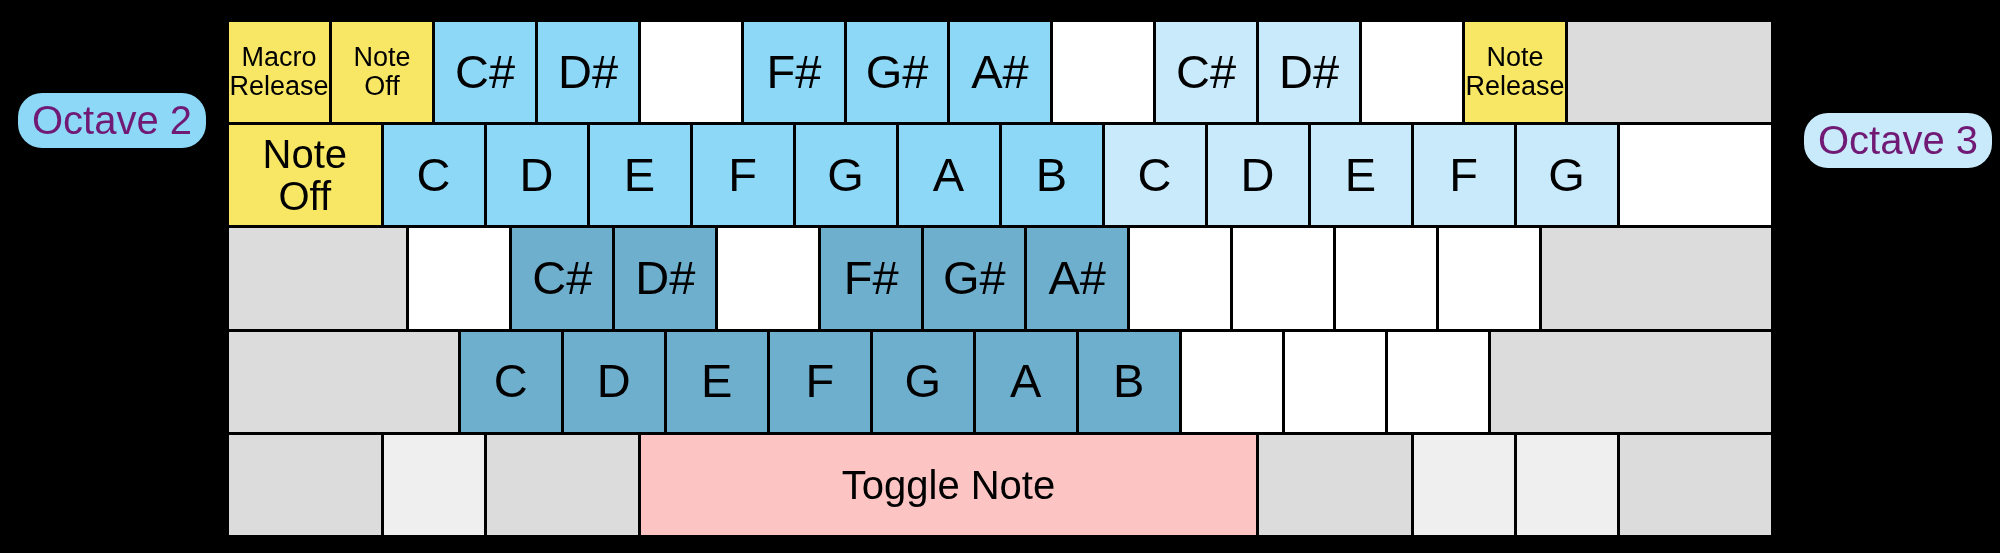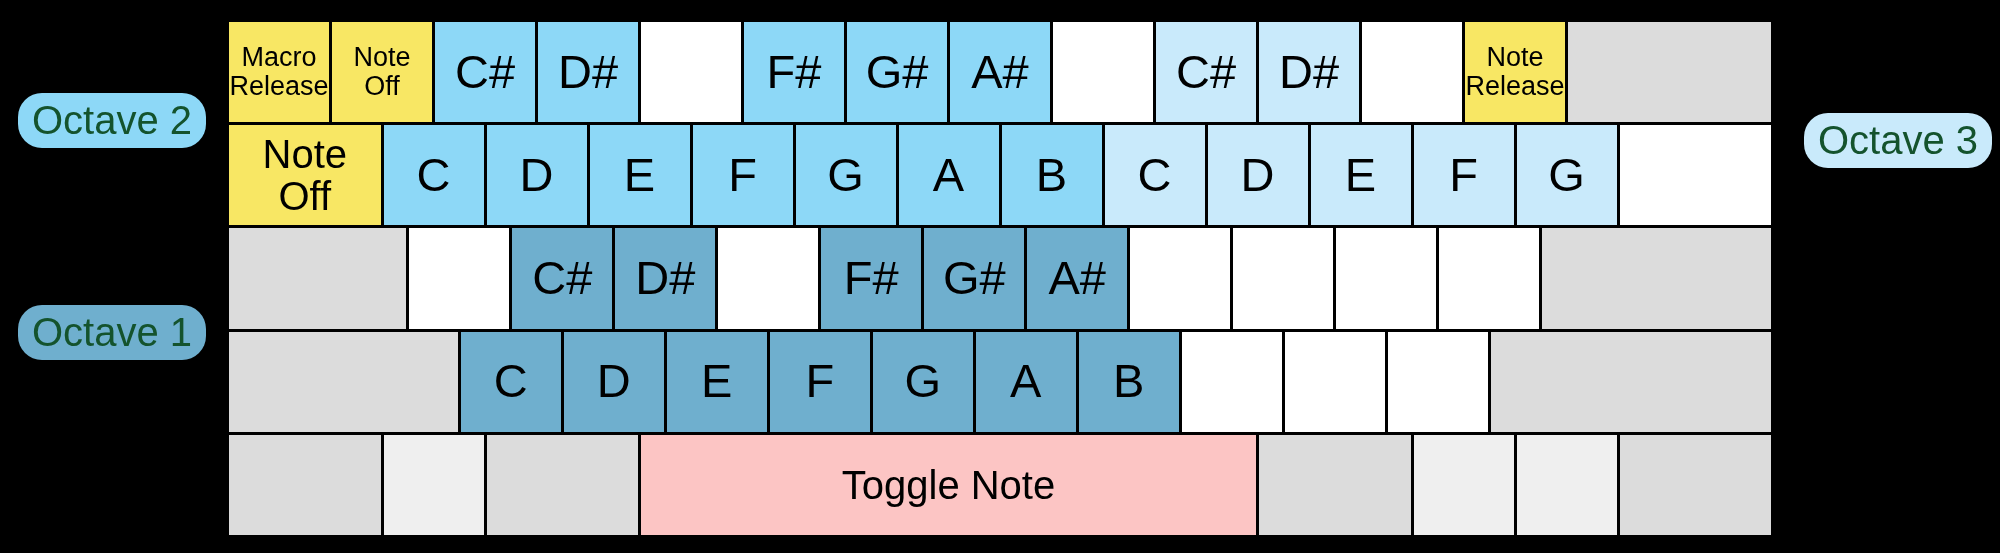--- a/index.html
+++ b/index.html
@@ -40,21 +40,21 @@
   .size-l .key-label { font-size: 47px; }
   .pill {
     position: absolute;
     height: 55px;
     border-radius: 24px;
     display: flex;
     align-items: center;
     justify-content: center;
     padding: 0 14px;
     font-size: 40px;
-    color: #14532d;
+    color: #701a75;
     user-select: none;
   }
 </style>
 </head>
 <body>
 
 <div class="canvas">
   <div class="keyboard">
       <div class="key size-s" style="left: 226px; top: 19px; width: 106px; height: 106.2px; background: rgb(248, 231, 100);">
         <span class="key-label">Macro
@@ -190,16 +190,15 @@
         <span class="key-label">Toggle Note</span>
       </div>
       <div class="key size-l" style="left: 1256px; top: 431.8px; width: 157.5px; height: 106.2px; background: rgb(220, 220, 220);"></div>
       <div class="key size-l" style="left: 1410.5px; top: 431.8px; width: 106px; height: 106.2px; background: rgb(239, 239, 239);"></div>
       <div class="key size-l" style="left: 1513.5px; top: 431.8px; width: 106px; height: 106.2px; background: rgb(239, 239, 239);"></div>
       <div class="key size-l" style="left: 1616.5px; top: 431.8px; width: 157.5px; height: 106.2px; background: rgb(220, 220, 220);"></div>
     </div>
 
   <div class="pill" style="left: 18px; top: 93px; background: rgb(141, 216, 247);">Octave 2</div>
 
-  <div class="pill" style="left: 18px; top: 305px; background: rgb(111, 175, 206);">Octave 1</div>
 
   <div class="pill" style="right: 8px; top: 113px; background: rgb(201, 234, 251);">Octave 3</div>
 </div>
 
 </body></html>

